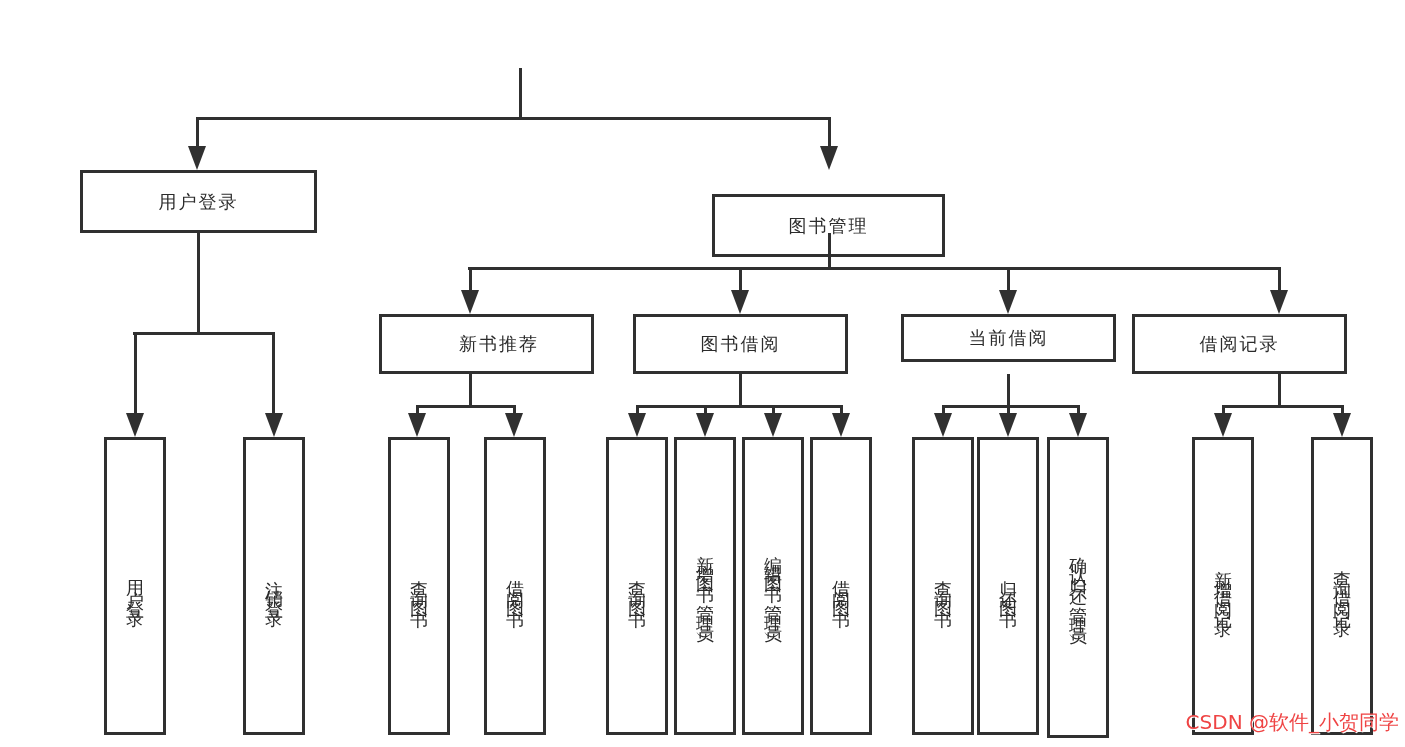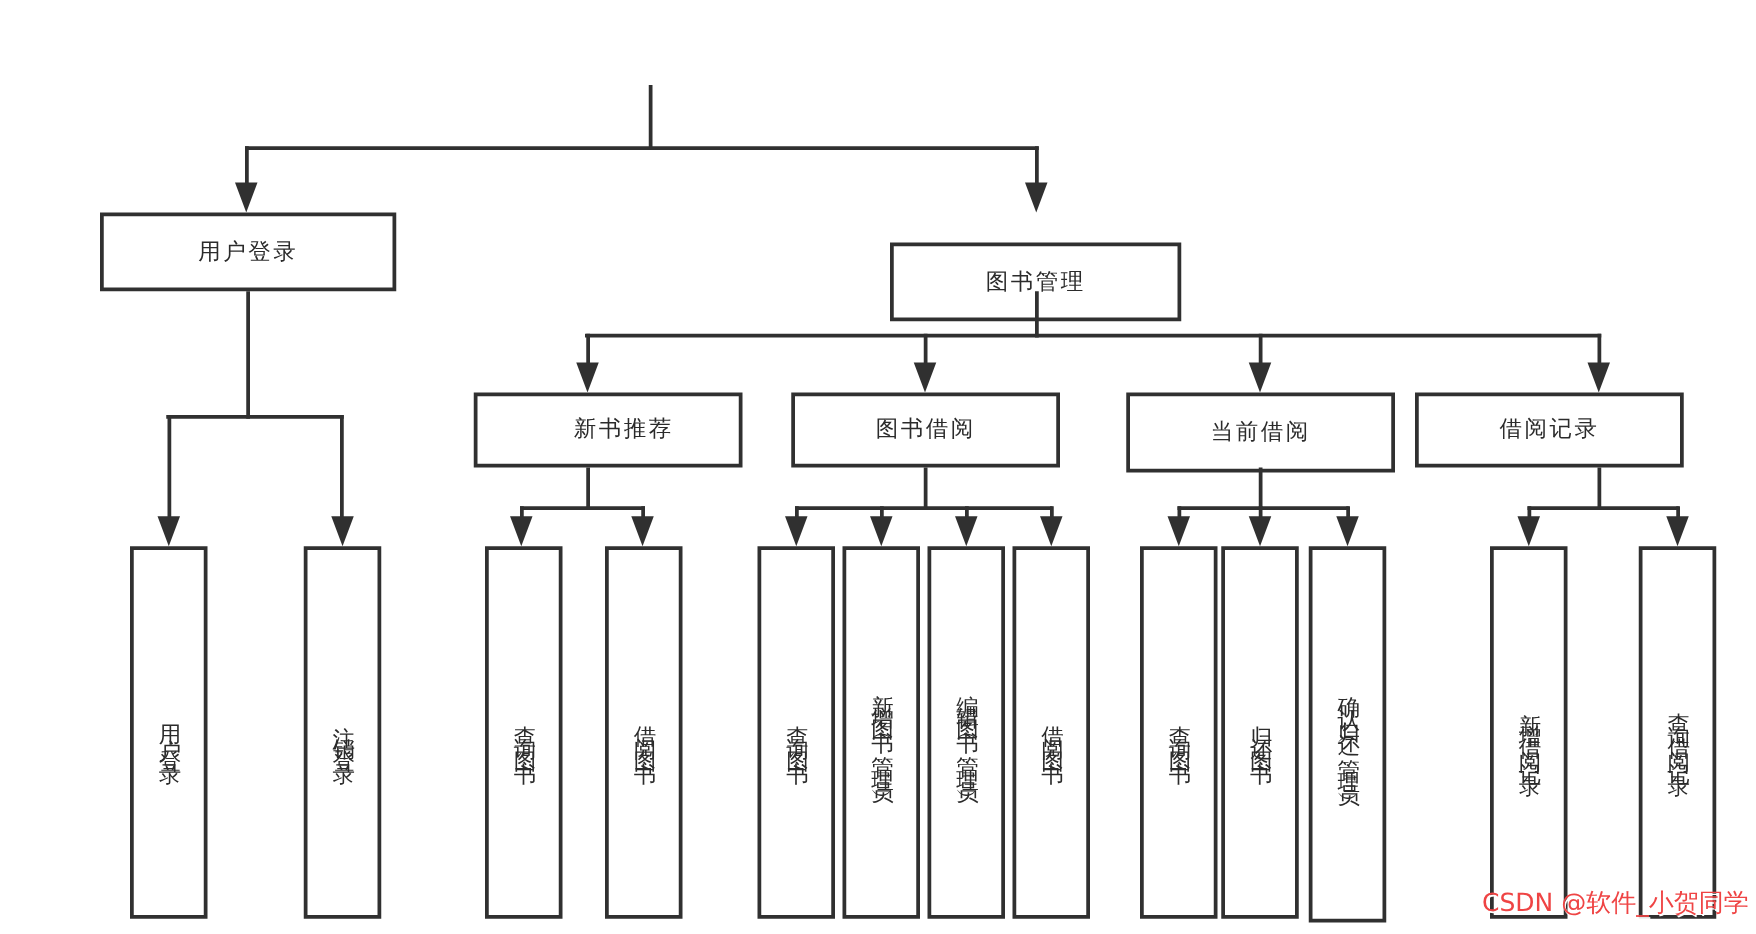--- a/index.html
+++ b/index.html
@@ -70,21 +70,21 @@
   <div class="arrow" style="left:999px;top:290px;"></div>
   <div class="vline" style="left:1278px;top:267px;height:26px;"></div>
   <div class="arrow" style="left:1270px;top:290px;"></div>
 
   <div class="box h-box" style="left:379px;top:314px;width:215px;height:60px;padding-left:25px;">
     <span>新书推荐</span>
   </div>
   <div class="box h-box" style="left:633px;top:314px;width:215px;height:60px;">
     <span>图书借阅</span>
   </div>
-  <div class="box h-box" style="left:901px;top:314px;width:215px;height:64px;">
+  <div class="box h-box" style="left:901px;top:314px;width:215px;height:48px;">
     <span>当前借阅</span>
   </div>
   <div class="box h-box" style="left:1132px;top:314px;width:215px;height:60px;">
     <span>借阅记录</span>
   </div>
 
   <div class="vline" style="left:469px;top:374px;height:34px;"></div>
   <div class="hline" style="left:416px;top:405px;width:100px;"></div>
   <div class="vline" style="left:416px;top:405px;height:14px;"></div>
   <div class="arrow" style="left:408px;top:413px;"></div>

